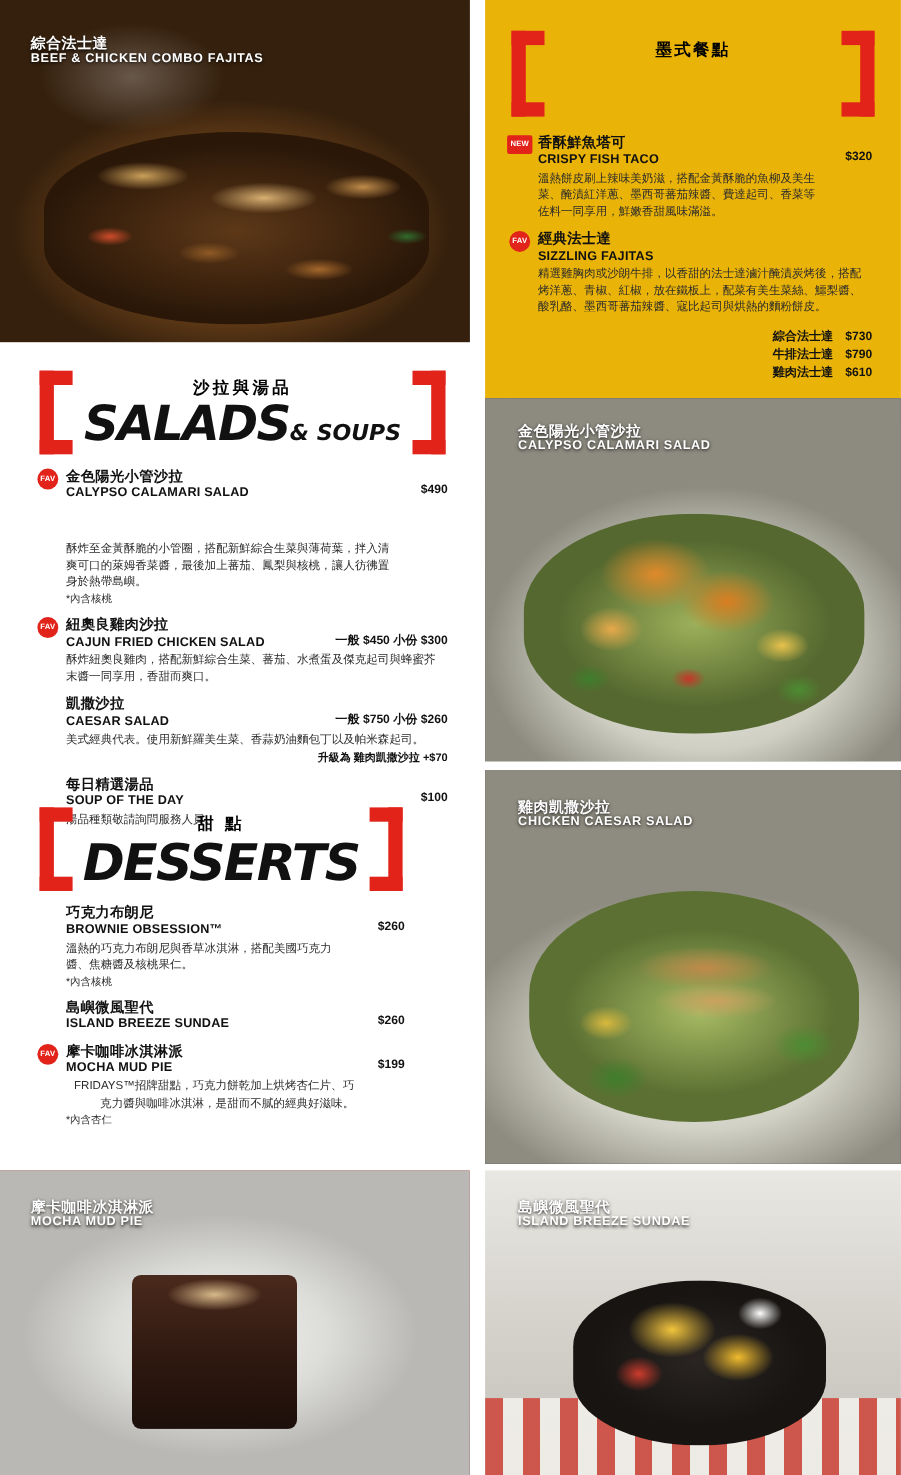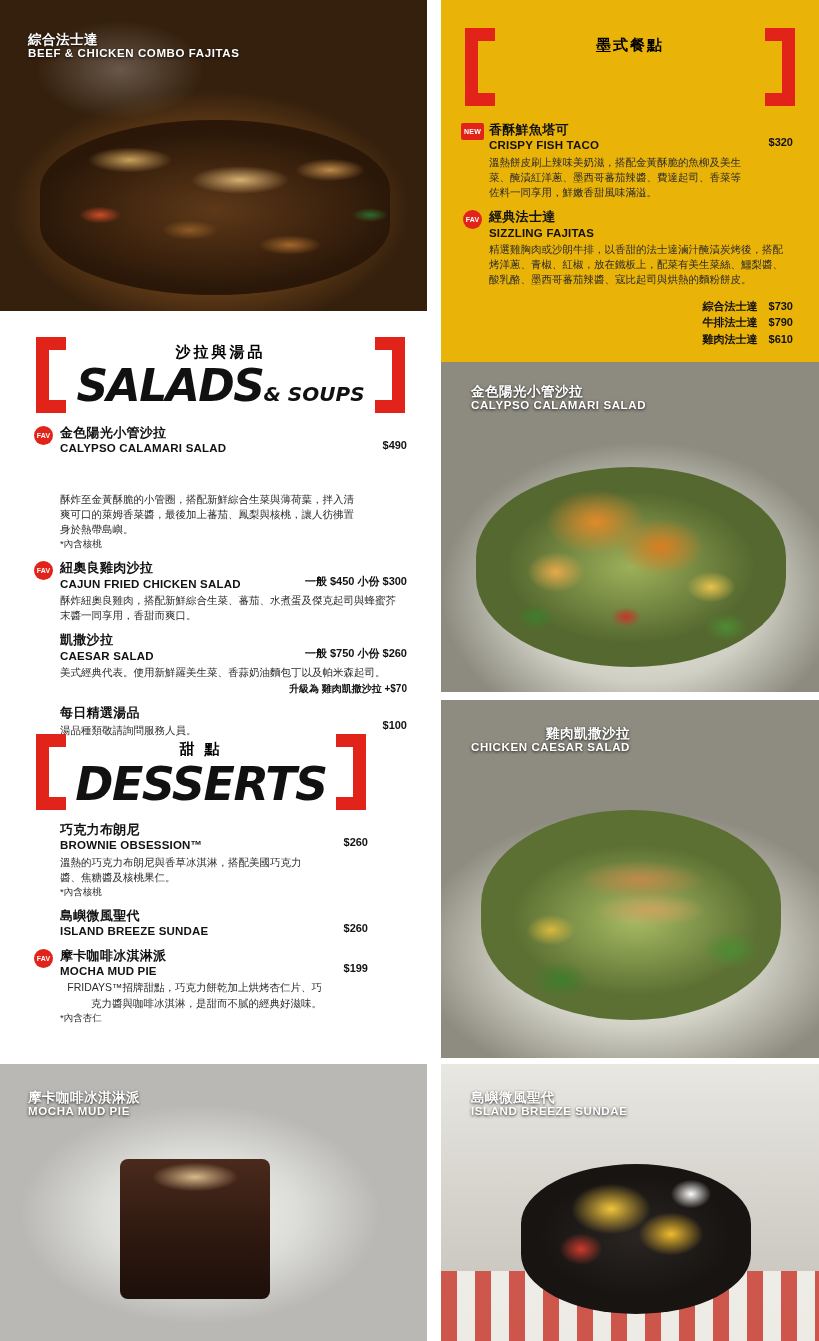--- a/index.html
+++ b/index.html
@@ -63,21 +63,20 @@
       radial-gradient(ellipse 22px 14px at 150px 150px, #c6352a, rgba(0,0,0,0) 70%),
       radial-gradient(ellipse 155px 95px at 155px 100px, #9cb05a 0%, #55682f 80%);
   }
 
   
   #photo-caesar {
     left: 441px; top: 700px; width: 378px; height: 358px;
     background:
       radial-gradient(ellipse 220px 140px at 195px 250px, #f3f2ea 0%, #d2d1c6 55%, #8e8c80 100%),
       linear-gradient(180deg, #241d19 0%, #3c332b 40%, #201916 100%);
-    text-align: right;
   }
   #photo-caesar:after {
     content:""; position:absolute; left:40px; top:110px; width:300px; height:210px;
     border-radius: 50%/45%;
     background:
       radial-gradient(ellipse 90px 28px at 160px 70px, #c08a4a, rgba(0,0,0,0) 70%),
       radial-gradient(ellipse 80px 24px at 170px 100px, #caa25f, rgba(0,0,0,0) 70%),
       radial-gradient(ellipse 35px 22px at 70px 120px, #d9b83d, rgba(0,0,0,0) 70%),
       radial-gradient(ellipse 40px 26px at 250px 140px, #4d8c32, rgba(0,0,0,0) 72%),
       radial-gradient(ellipse 40px 26px at 80px 170px, #3f7e2c, rgba(0,0,0,0) 72%),
@@ -281,20 +280,21 @@
         <div class="price" style="top:14px;">一般 $750  小份 $260</div>
         <div class="name-zh">凱撒沙拉</div>
         <div class="name-en">CAESAR SALAD</div>
         <div class="desc" style="padding-right:10px;">美式經典代表。使用新鮮羅美生菜、香蒜奶油麵包丁以及帕米森起司。</div>
         <div class="upsell">升級為 雞肉凱撒沙拉 +$70</div>
       </div>
 
       <div class="item">
         <div class="price" style="top:14px;margin-left:46px;">$100</div>
         <div class="name-zh">每日精選湯品</div>
+        <div class="name-en">SOUP OF THE DAY</div>
         <div class="desc">湯品種類敬請詢問服務人員。</div>
       </div>
 
     </div>
   </div>
 
   <div id="desserts">
     <div class="section-title">
       <div class="bracket bk-left" style="left:10px; top:8px; height:76px;">
         <i class="v"></i>

